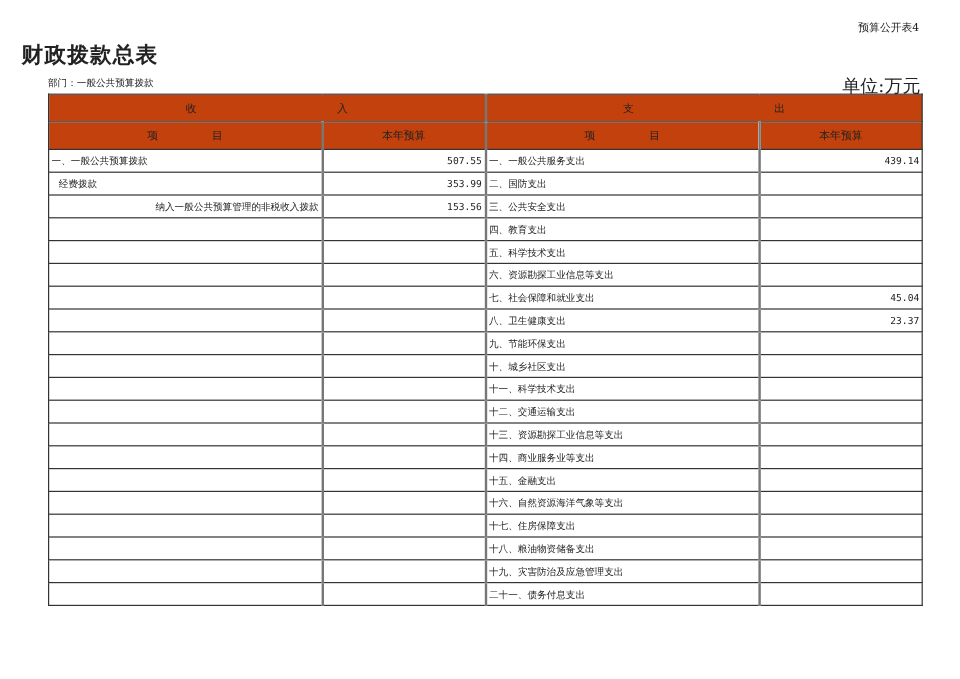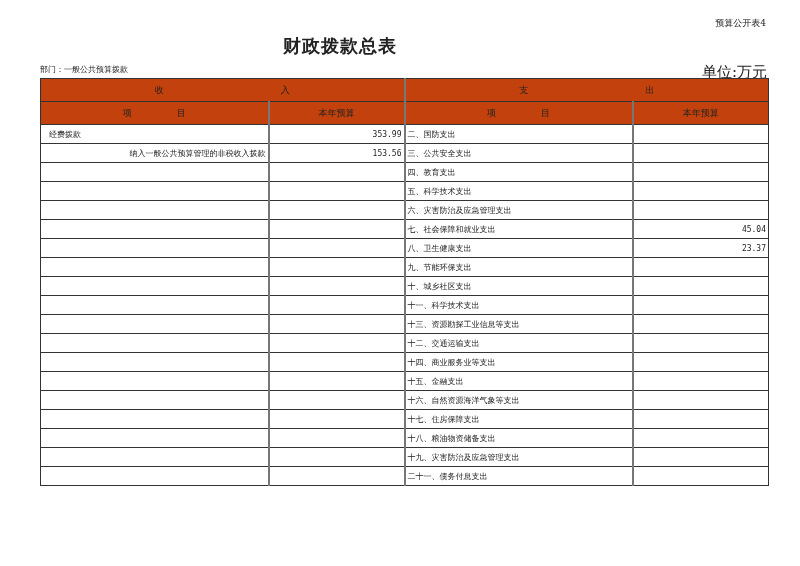--- a/index.html
+++ b/index.html
@@ -1,20 +1,20 @@
 <!DOCTYPE html>
 <html><head>
   <meta charset="utf-8">
   <style>
     html, body { margin: 0; padding: 0; background: #ffffff; }
     body { width: 800px; height: 566px; position: relative; overflow: hidden;
       font-family: "DejaVu Serif", "Liberation Serif", serif; color: #222; }
     .form-no { position: absolute; right: 34px; top: 17px; font-size: 9px; }
-    .title { position: absolute; left: 0; width: 680px; top: 34px; text-align: center;
-      font-size: 18px; font-weight: bold; letter-spacing: 1px; font-family: "DejaVu Sans", "Liberation Sans", sans-serif; }
+    .title { position: absolute; left: 0; width: 680px; top: 34px; 
+      font-size: 18px; font-weight: bold; letter-spacing: 1px; font-family: "DejaVu Sans", "Liberation Sans", sans-serif; padding-left: 18px; }
     .dept { position: absolute; left: 40px; top: 64px; font-size: 8px; }
     .unit { position: absolute; right: 33px; top: 63px; font-size: 15px; }
     table.main { position: absolute; left: 40px; top: 78px; border-collapse: collapse;
       width: 728px; table-layout: fixed; font-size: 8px; }
     table.main td { border: 1px solid #333; height: 18px; padding: 0 2px; white-space: nowrap; overflow: hidden; }
     table.main tr.hdr td { background: #c2410c; text-align: center; height: 22px; font-size: 9px; }
     td.num { text-align: right; font-family: "DejaVu Sans Mono", "Liberation Mono", monospace; font-size: 8px; }
     td.c1 { border-right: 2px solid #777 !important; }
     td.c2 { border-right: 2px solid #777 !important; }
     td.c3 { border-right: 2px solid #777 !important; }
@@ -40,20 +40,26 @@
     <tr class="hdr">
       <td colspan="2" class="c2">收　　　　　　　　　　　　　入</td>
       <td colspan="2">支　　　　　　　　　　　　　出</td>
     </tr>
     <tr class="hdr">
       <td class="c1">项　　　　　目</td>
       <td class="c2">本年预算</td>
       <td class="c3">项　　　　　目</td>
       <td>本年预算</td>
     </tr>
+  <tr>
+        <td class="c1">一、一般公共预算拨款</td>
+        <td class="c2 num">507.55</td>
+        <td class="c3">一、一般公共服务支出</td>
+        <td class="num">439.14</td>
+      </tr>
       <tr>
         <td class="c1 ind1">经费拨款</td>
         <td class="c2 num">353.99</td>
         <td class="c3">二、国防支出</td>
         <td class="num"></td>
       </tr>
       <tr>
         <td class="c1 ind2">纳入一般公共预算管理的非税收入拨款</td>
         <td class="c2 num">153.56</td>
         <td class="c3">三、公共安全支出</td>
@@ -67,21 +73,21 @@
       </tr>
       <tr>
         <td class="c1"></td>
         <td class="c2 num"></td>
         <td class="c3">五、科学技术支出</td>
         <td class="num"></td>
       </tr>
       <tr>
         <td class="c1"></td>
         <td class="c2 num"></td>
-        <td class="c3">六、灾害防治及应急管理支出</td>
+        <td class="c3">六、资源勘探工业信息等支出</td>
         <td class="num"></td>
       </tr>
       <tr>
         <td class="c1"></td>
         <td class="c2 num"></td>
         <td class="c3">七、社会保障和就业支出</td>
         <td class="num">45.04</td>
       </tr>
       <tr>
         <td class="c1"></td>
@@ -103,27 +109,27 @@
       </tr>
       <tr>
         <td class="c1"></td>
         <td class="c2 num"></td>
         <td class="c3">十一、科学技术支出</td>
         <td class="num"></td>
       </tr>
       <tr>
         <td class="c1"></td>
         <td class="c2 num"></td>
-        <td class="c3">十三、资源勘探工业信息等支出</td>
+        <td class="c3">十二、交通运输支出</td>
         <td class="num"></td>
       </tr>
       <tr>
         <td class="c1"></td>
         <td class="c2 num"></td>
-        <td class="c3">十二、交通运输支出</td>
+        <td class="c3">十三、资源勘探工业信息等支出</td>
         <td class="num"></td>
       </tr>
       <tr>
         <td class="c1"></td>
         <td class="c2 num"></td>
         <td class="c3">十四、商业服务业等支出</td>
         <td class="num"></td>
       </tr>
       <tr>
         <td class="c1"></td>

